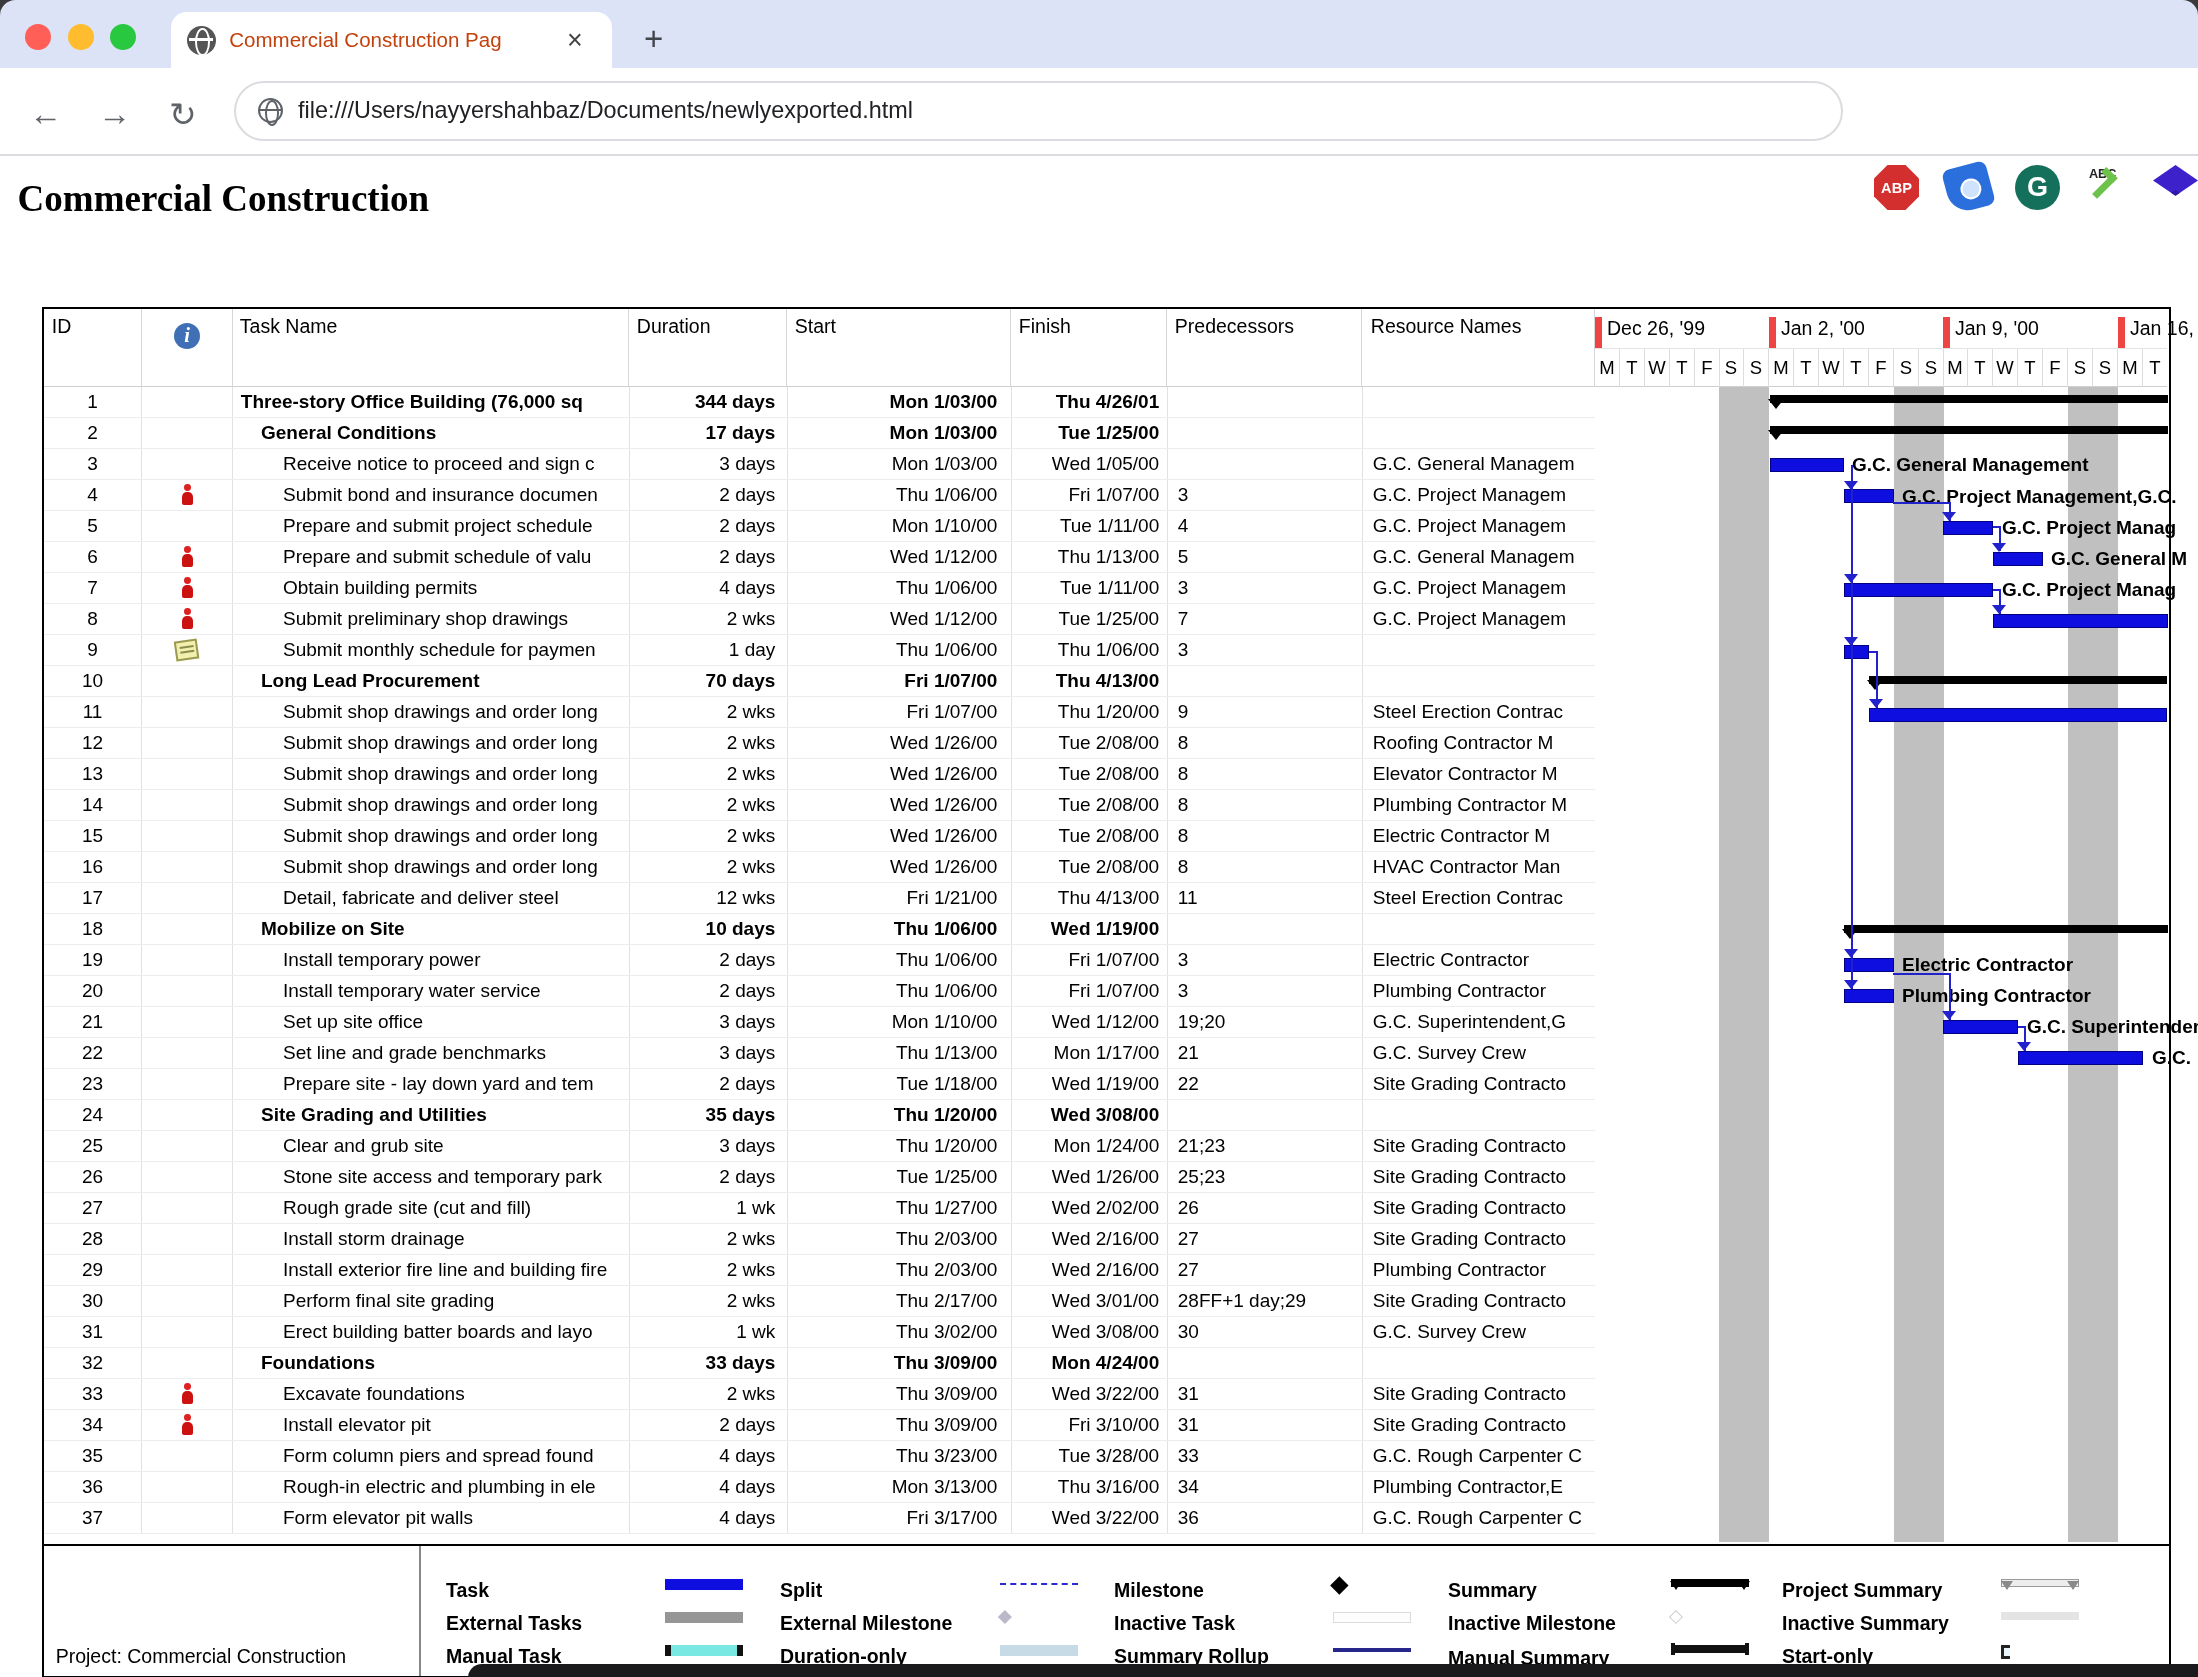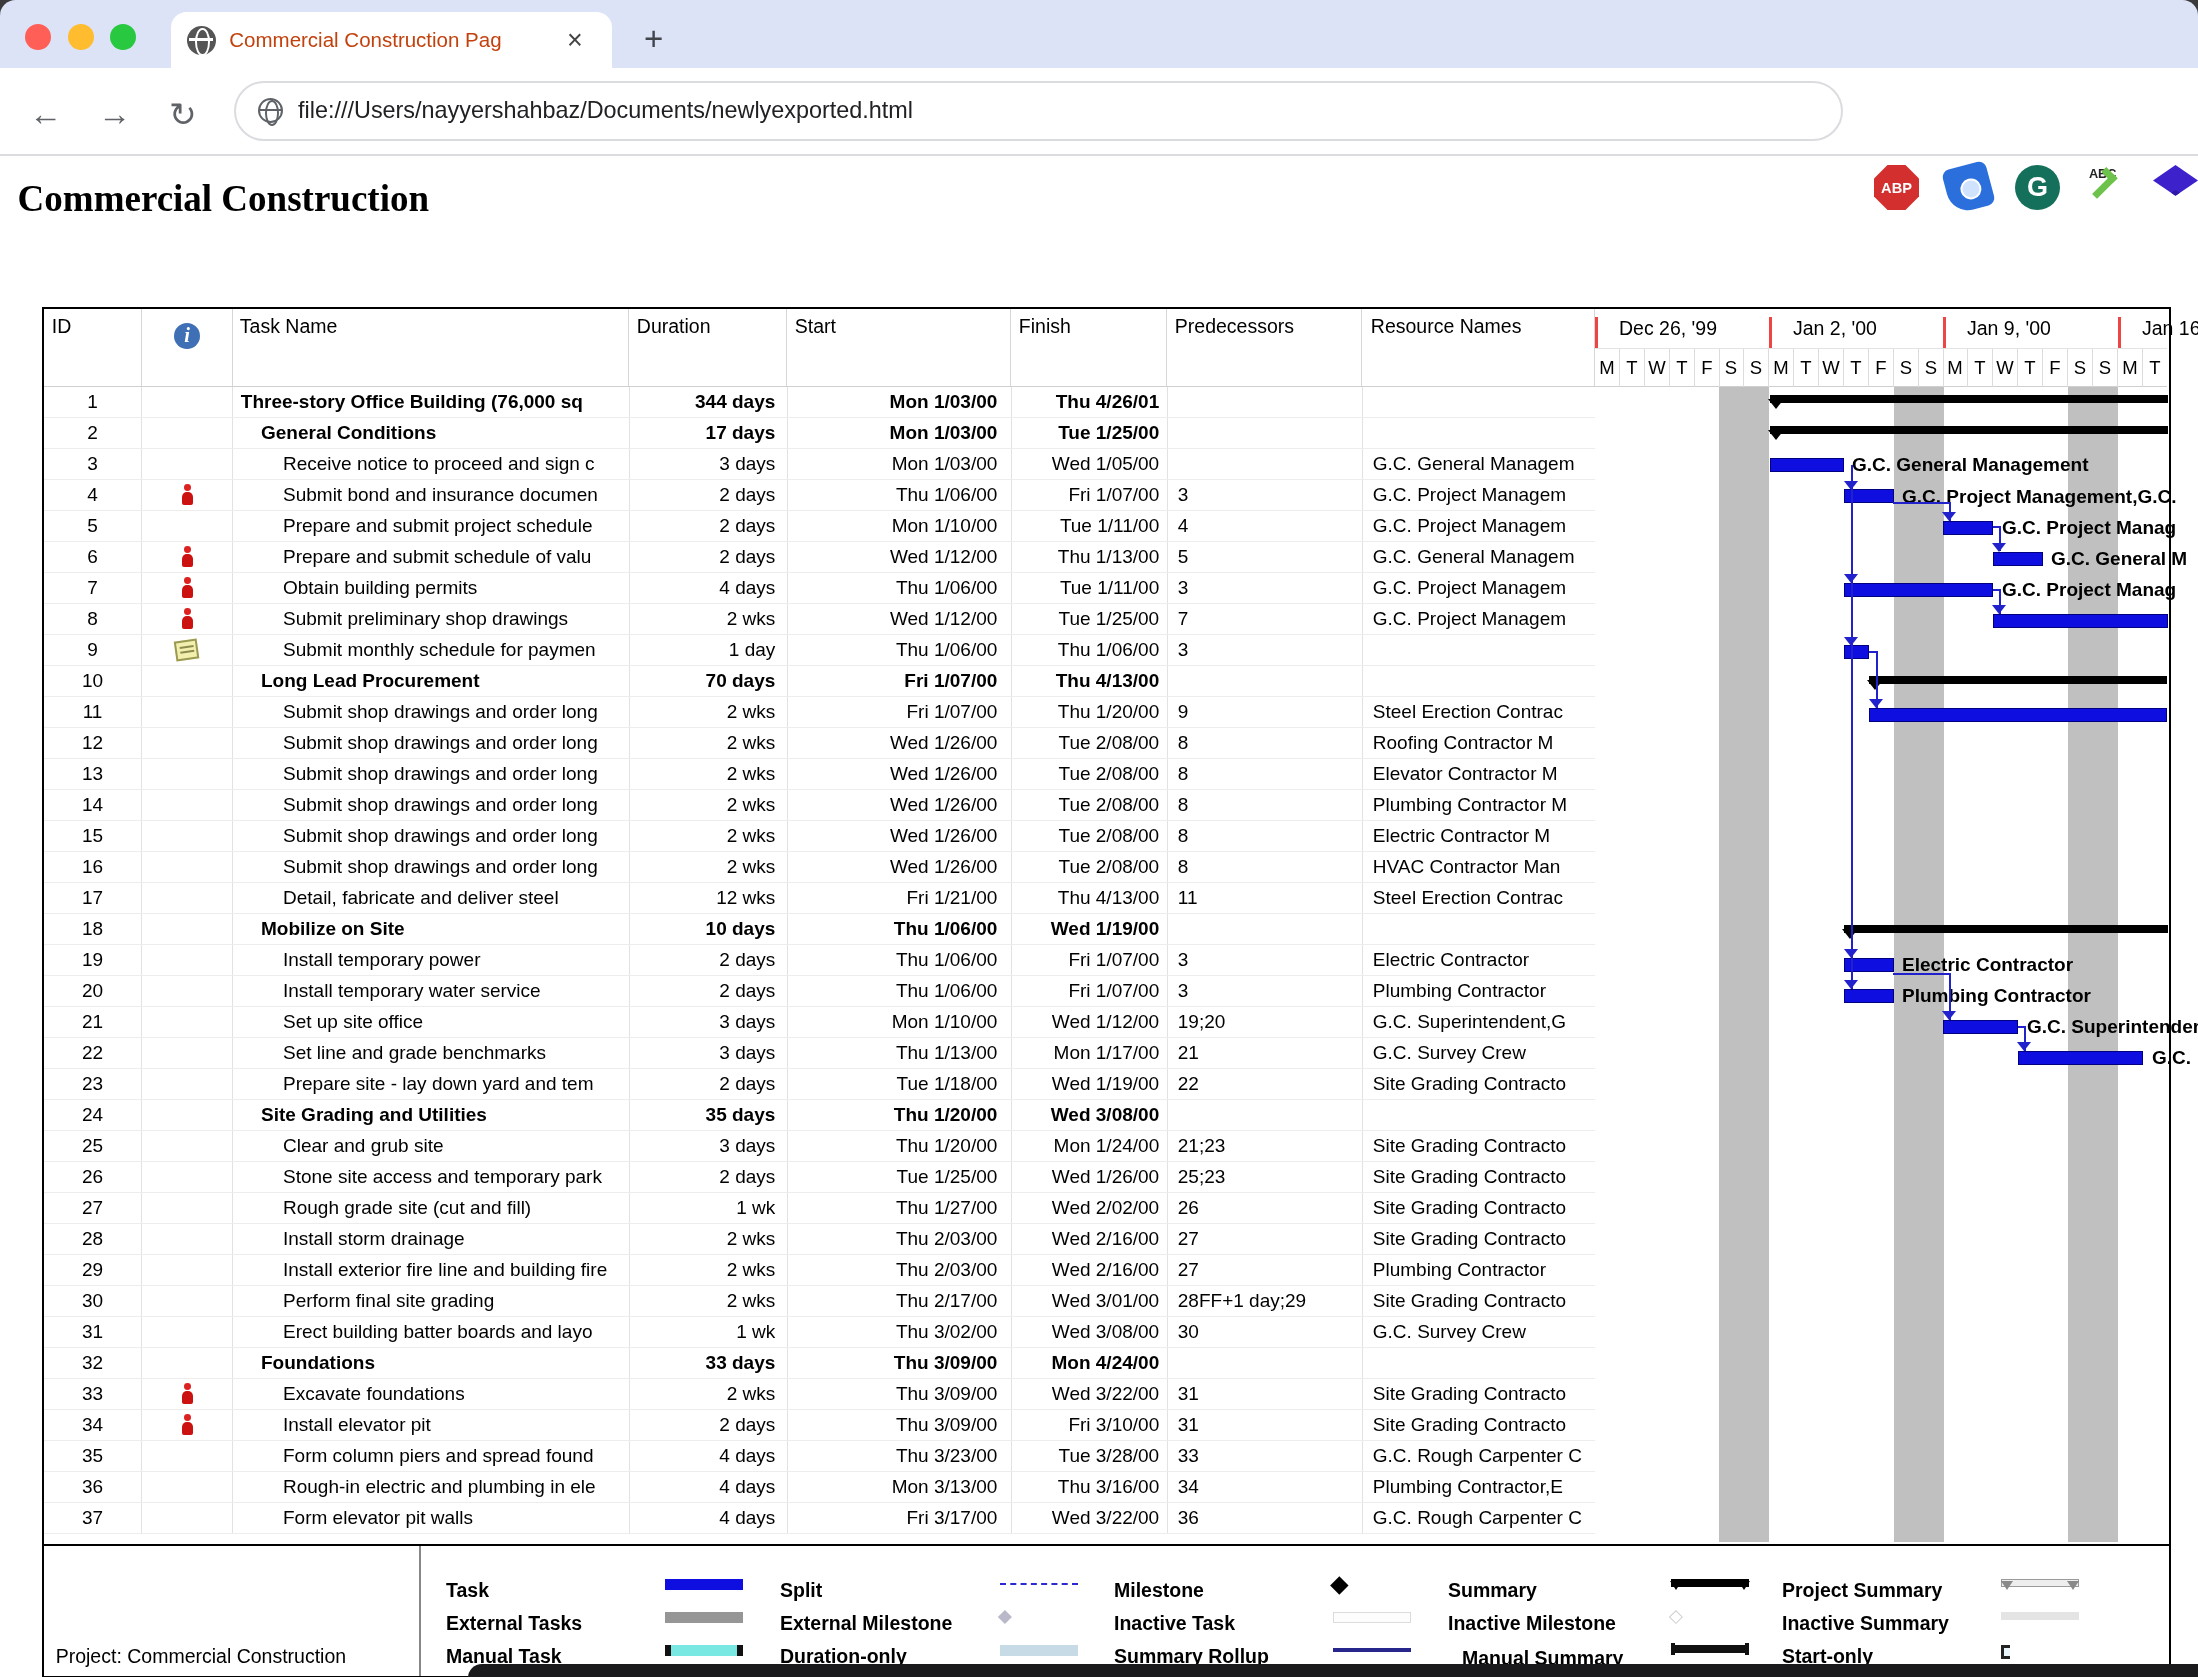--- a/index.html
+++ b/index.html
@@ -75,22 +75,22 @@
               transform:rotate(-8deg); position:relative; }
   .note-ico:before { content:""; position:absolute; left:2.9px; top:3.9px; right:2.9px; height:2px; background:#8b8b4d;
                      box-shadow:0 4.9px 0 #8b8b4d; }
   .info-ico { width:26px; height:26px; border-radius:50%; background:#3f6fb5; color:#fff; margin:7.8px auto 0;
               font-family:"Liberation Serif", serif; font-style:italic; font-weight:bold; font-size:20.5px;
               display:flex; align-items:center; justify-content:center; }
 
   
   .gantt { position:absolute; left:1551px; top:0; width:572px; height:1233px; }
   .g-weeks { position:absolute; left:0; top:0; height:39px; width:663px; }
-  .g-week { position:absolute; top:7.8px; font-size:19.5px; white-space:nowrap; border-left:3px solid #ef4444;
-            padding-left:21px; height:31px; }
+  .g-week { position:absolute; top:7.8px; font-size:19.5px; white-space:nowrap; border-left:7px solid #ef4444;
+            padding-left:5px; height:31px; }
   .g-days { position:absolute; left:0; top:39px; height:39px; width:572px; overflow:hidden; border-top:1px solid #e3e3e3; }
   .g-day { position:absolute; top:0; height:100%; border-right:1px solid #dcdcdc; font-size:18.5px;
            display:flex; align-items:center; justify-content:center; }
   .g-body { position:absolute; left:0; top:78px; width:572px; height:1155px; overflow:hidden; }
   .stripe { position:absolute; top:0; bottom:0; background:#c0c0c0; }
   .g-layer { position:absolute; left:0; top:78px; width:648px; height:1155px; pointer-events:none; }
   .bar-task { position:absolute; height:13.7px; background:#0e0ee0; border:1px solid #000080; }
   .bar-summary { position:absolute; height:7.8px; background:#000; }
   .sum-tri { position:absolute; width:0; height:0; border-left:8.8px solid transparent;
              border-right:8.8px solid transparent; border-top:10.7px solid #000; }
@@ -695,21 +695,21 @@
         <div class="leg-item leg-label" style="left: 1404px; top: 66px;">Inactive Milestone</div>
         <div class="leg-item sw sw-inactive-milestone" style="left: 1627px; top: 66px;"></div>
         <div class="leg-item leg-label" style="left: 1738px; top: 66px;">Inactive Summary</div>
         <div class="leg-item sw sw-inactive-summary" style="left: 1957px; top: 66px;"></div>
         <div class="leg-item leg-label" style="left: 402px; top: 99px;">Manual Task</div>
         <div class="leg-item sw sw-manual-task" style="left: 621px; top: 99px;"></div>
         <div class="leg-item leg-label" style="left: 736px; top: 99px;">Duration-only</div>
         <div class="leg-item sw sw-duration-only" style="left: 956px; top: 99px;"></div>
         <div class="leg-item leg-label" style="left: 1070px; top: 99px;">Summary Rollup</div>
         <div class="leg-item sw sw-summary-rollup" style="left: 1289px; top: 99px;"></div>
-        <div class="leg-item leg-label" style="left: 1404px; top: 101px; margin-left: 14px;">Manual Summary</div>
+        <div class="leg-item leg-label" style="left: 1404px; top: 101px;">Manual Summary</div>
         <div class="leg-item sw sw-manual-summary" style="left: 1627px; top: 99px;"></div>
         <div class="leg-item leg-label" style="left: 1738px; top: 99px;">Start-only</div>
         <div class="leg-item sw sw-start-only" style="left: 1957px; top: 99px;"></div>
       </div>
   </div>
 
   <div class="dock"></div>
 </div>
 
 

